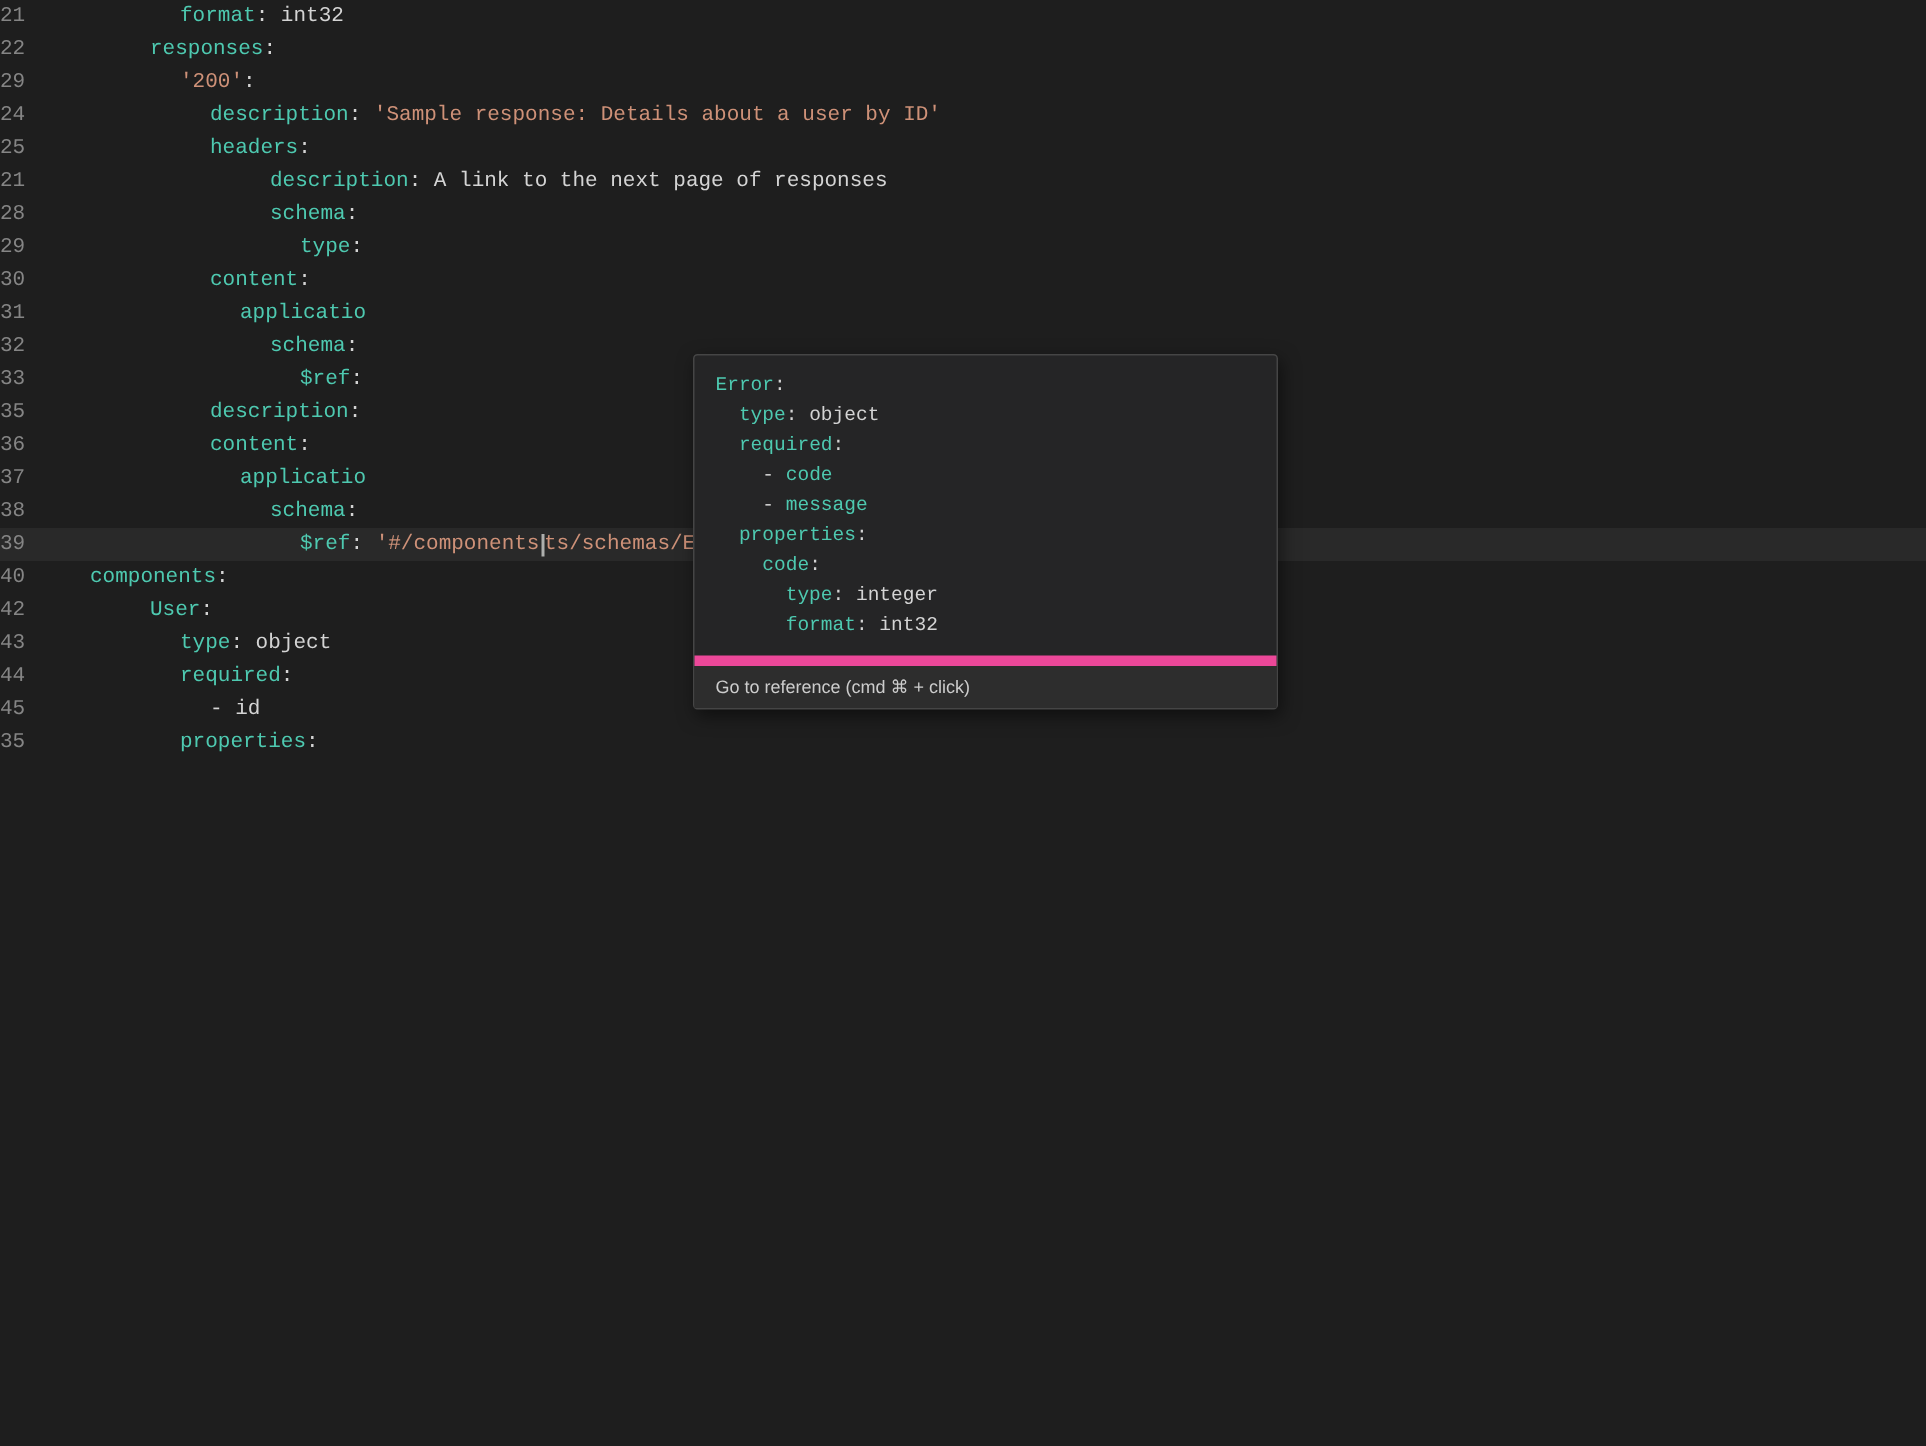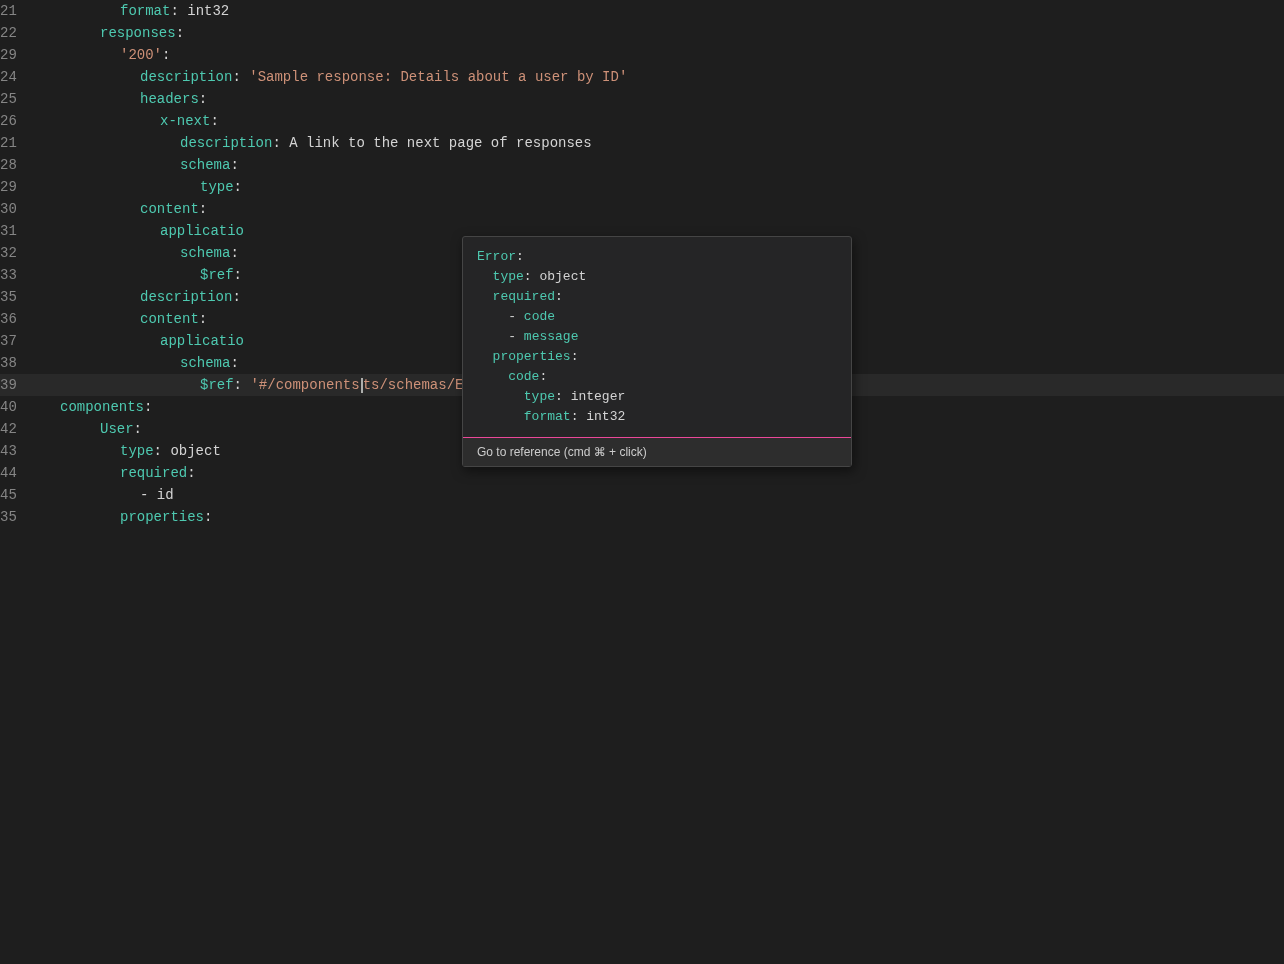--- a/index.html
+++ b/index.html
@@ -82,21 +82,21 @@
       width: 390px;
       box-shadow: 2px 4px 12px rgba(0,0,0,0.5);
     }
 
     .tooltip-code {
       padding: 10px 14px;
       font-family: 'Courier New', Courier, monospace;
       font-size: 13px;
       color: #4ec9b0;
       line-height: 20px;
-      border-bottom: 1px solid #ec4899;
+      border-bottom: 7px solid #ec4899;
     }
 
     .tooltip-code .tkey {
       color: #4ec9b0;
     }
 
     .tooltip-code .tvalue {
       color: #d4d4d4;
     }
 
@@ -138,24 +138,20 @@
     <span class="line-number">29</span>
     <span class="line-content"><span class="indent-3"></span><span class="string-value">'200'</span><span class="plain-text">:</span></span>
   </div>
   <div class="line">
     <span class="line-number">24</span>
     <span class="line-content"><span class="indent-4"></span><span class="key">description</span><span class="plain-text">: </span><span class="string-value">'Sample response: Details about a user by ID'</span></span>
   </div>
   <div class="line">
     <span class="line-number">25</span>
     <span class="line-content"><span class="indent-4"></span><span class="key">headers</span><span class="plain-text">:</span></span>
-  </div>
-  <div class="line">
-    <span class="line-number">26</span>
-    <span class="line-content"><span class="indent-5"></span><span class="key">x-next</span><span class="plain-text">:</span></span>
   </div>
   <div class="line">
     <span class="line-number">21</span>
     <span class="line-content"><span class="indent-6"></span><span class="key">description</span><span class="plain-text">: A link to the next page of responses</span></span>
   </div>
   <div class="line">
     <span class="line-number">28</span>
     <span class="line-content"><span class="indent-6"></span><span class="key">schema</span><span class="plain-text">:</span></span>
   </div>
   <div class="line">

